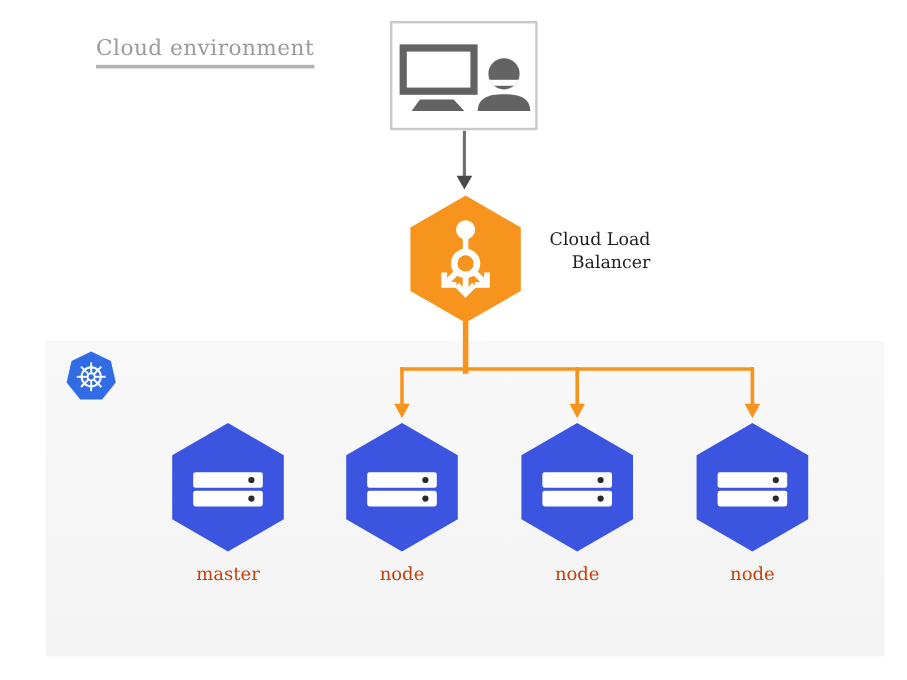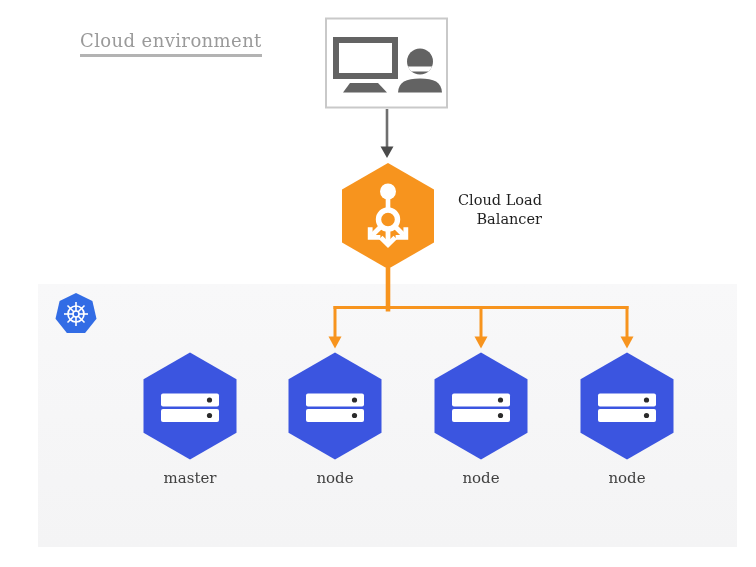--- a/index.html
+++ b/index.html
@@ -32,21 +32,21 @@
     font-size: 14.5px;
     line-height: 19px;
     color: #1f1f1f;
   }
   .hex-label {
     position: absolute;
     top: 469px;
     width: 110px;
     text-align: center;
     font-size: 15px;
-    color: #404040;
+    color: #c2410c;
   }
   .hex-label.master { left: 135px; }
   .hex-label.n1 { left: 280px; }
   .hex-label.n2 { left: 426px; }
   .hex-label.n3 { left: 572px; }
 </style>
 </head>
 <body>
 
 <div class="canvas">

